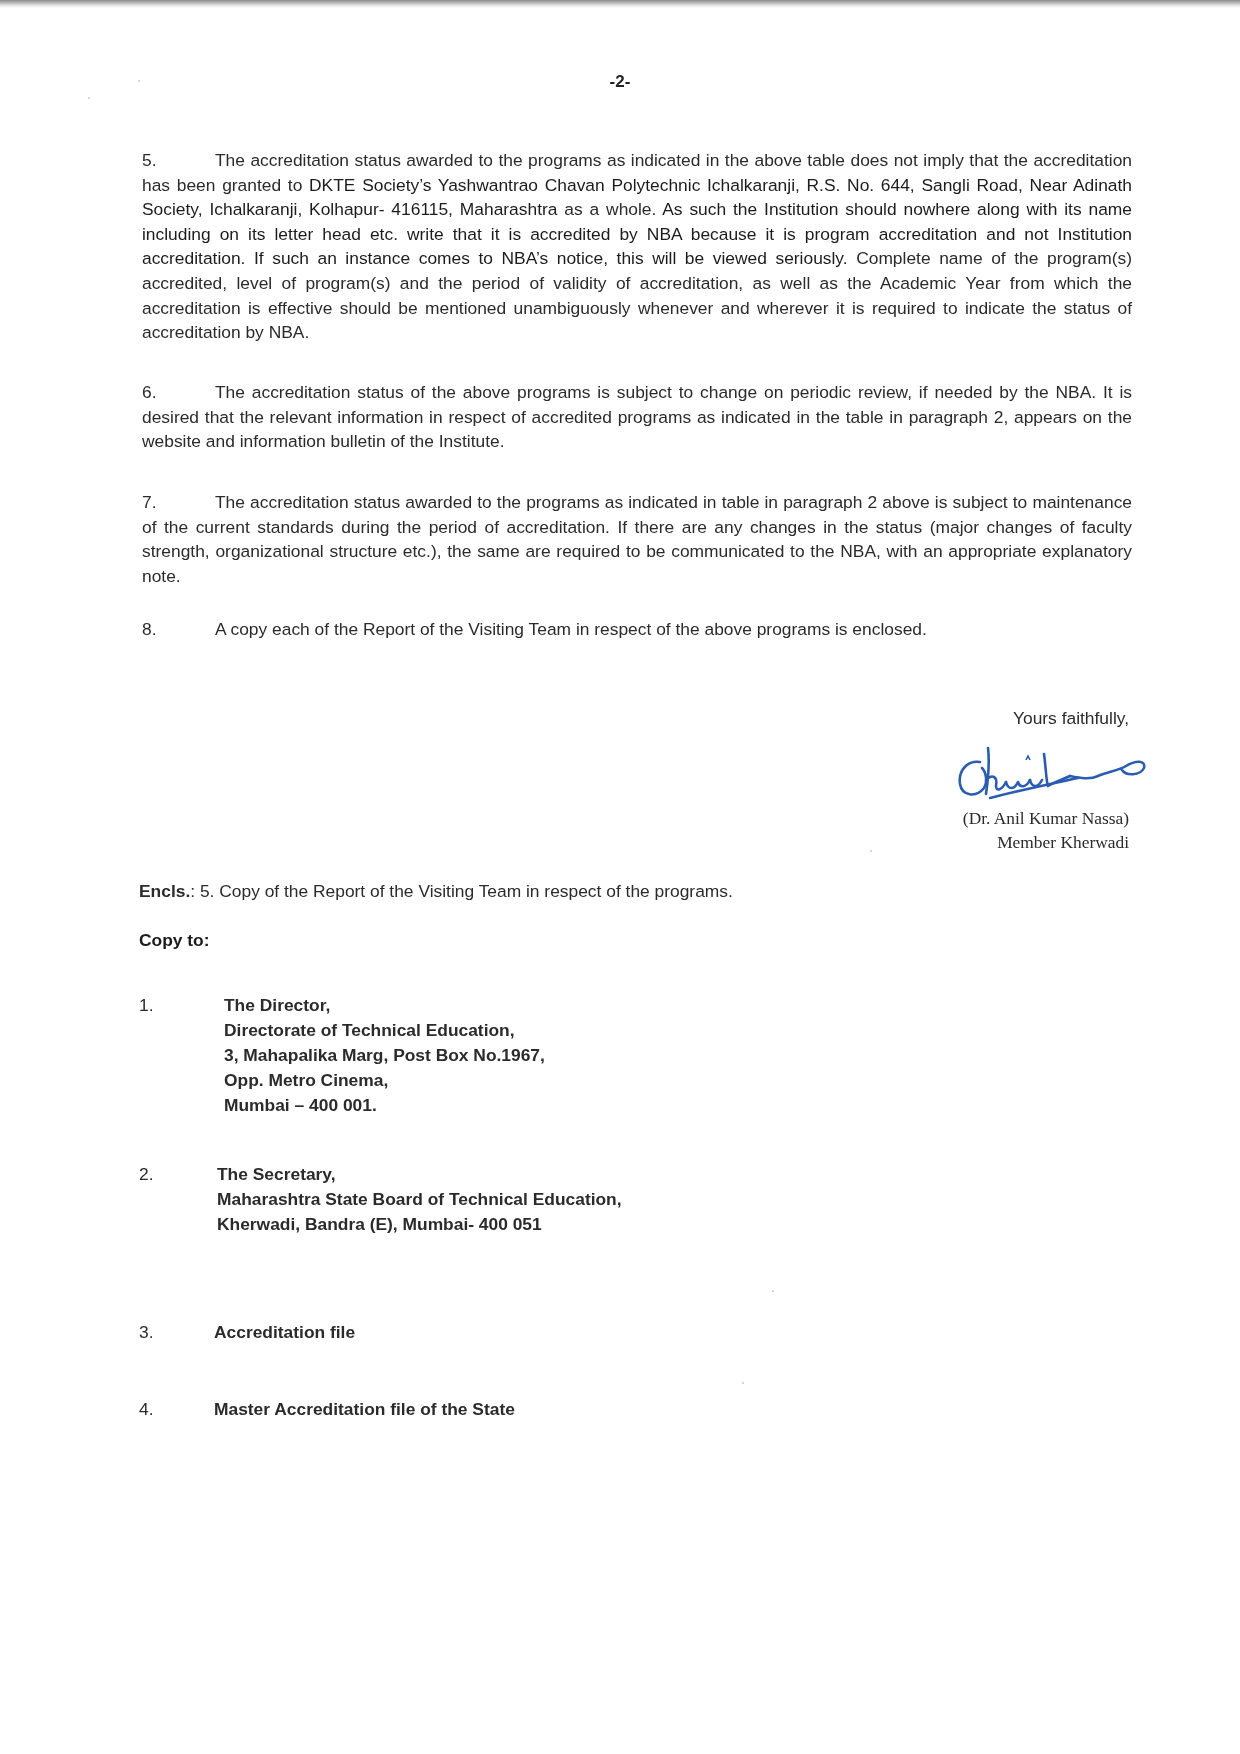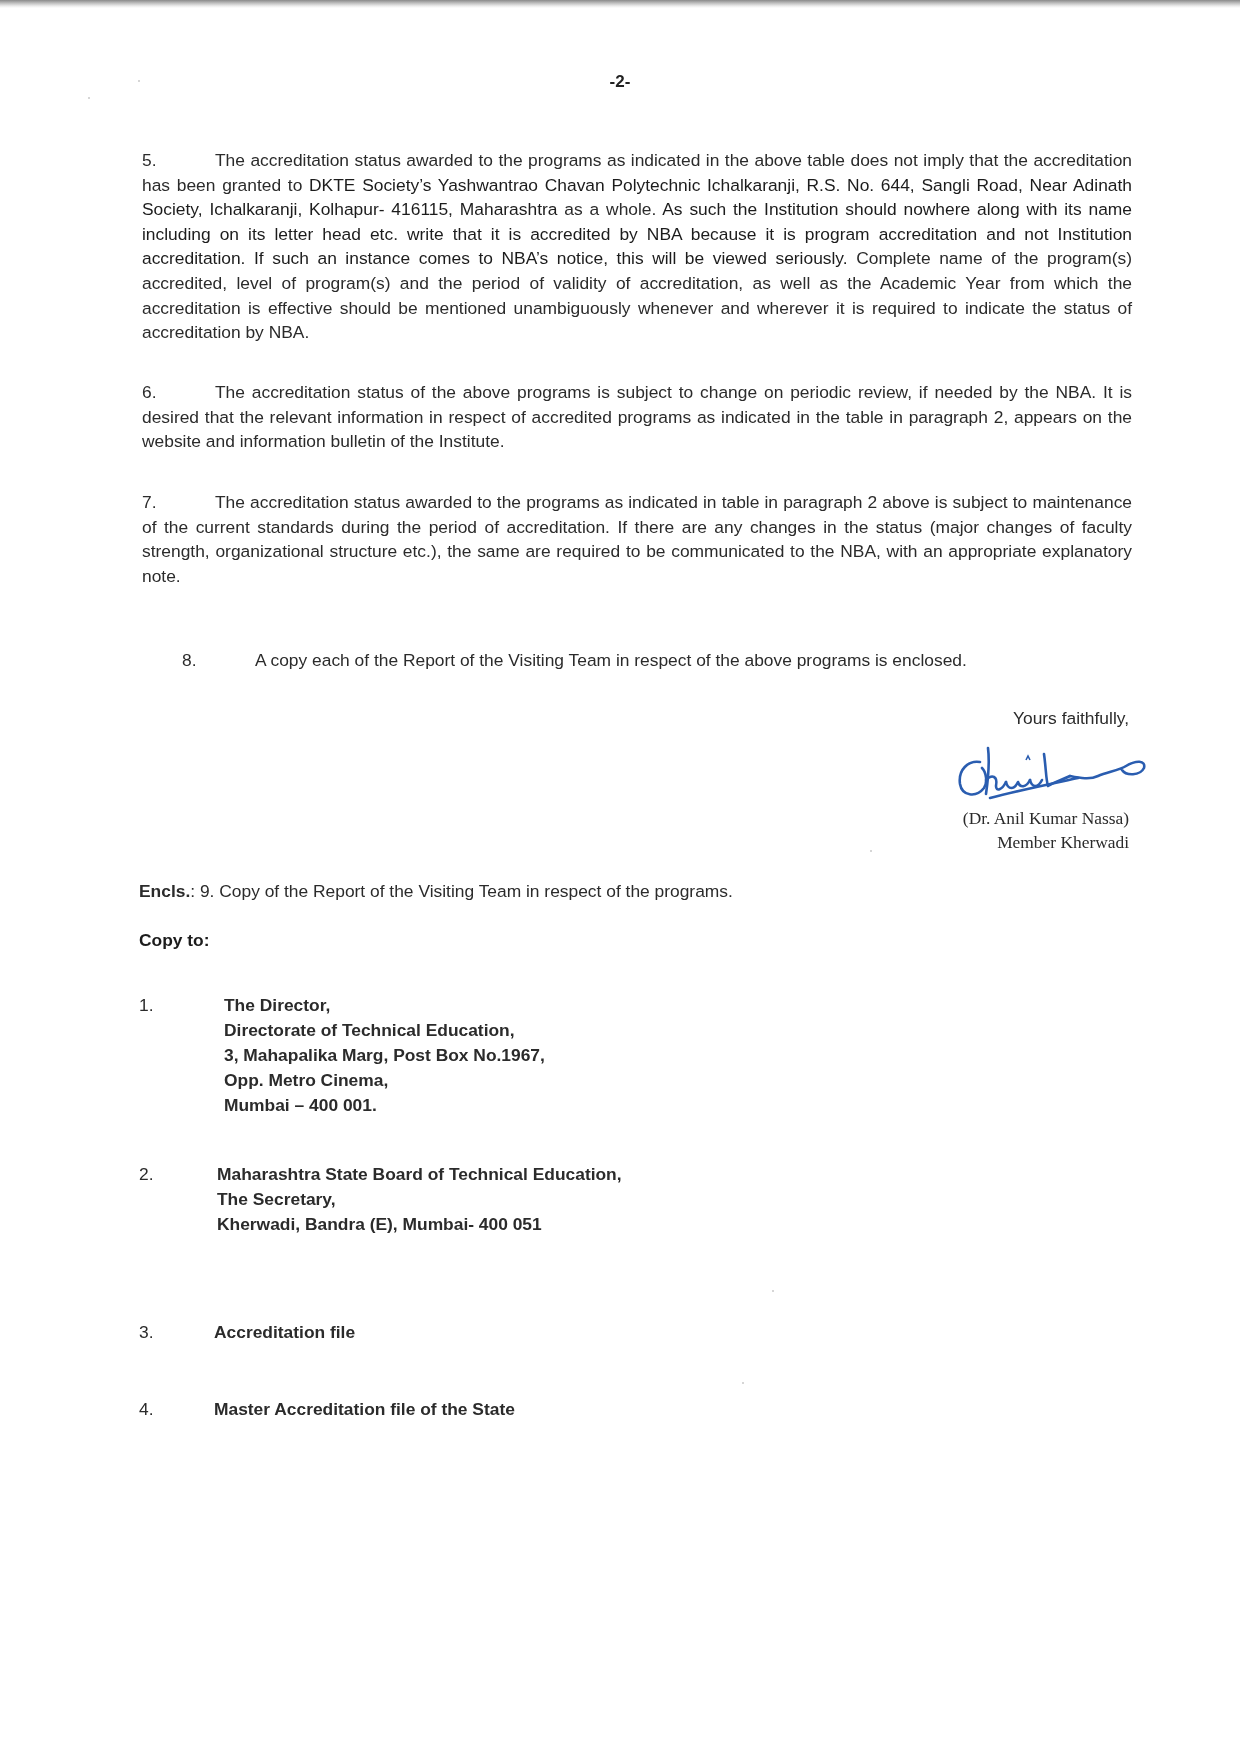--- a/index.html
+++ b/index.html
@@ -41,21 +41,21 @@
       color: #2b2b2b;
     }
     .para .num {
       display: inline-block;
       width: 73px;
     }
     .para b { font-weight: normal; color: #1c1c1c; }
     #p5 { top: 148px; }
     #p6 { top: 380px; }
     #p7 { top: 490px; }
-    #p8 { top: 648px; margin-left: 40px; }
+    #p8 { top: 617px; }
 
     .closing {
       position: absolute;
       right: 111px;
       text-align: right;
       font-size: 17.4px;
       line-height: 24px;
       color: #2b2b2b;
     }
     #yours { top: 706px; }
@@ -151,41 +151,41 @@
   </g>
   <path d="M76 20 L78 16 L80 20" fill="none" stroke="#2a5db0" stroke-width="1.6"></path>
 </svg>
 
 <div class="closing" id="signer">
   <div>(Dr. Anil Kumar Nassa)</div>
   <div>Member Kherwadi</div>
 </div>
 
 <div class="encl">
-  <b>Encls.</b><span>: 9. Copy of the Report of the Visiting Team in respect of the programs.</span>
+  <b>Encls.</b><span>: 5. Copy of the Report of the Visiting Team in respect of the programs.</span>
 </div>
 
 <div class="copyto">Copy to:</div>
 
 <div class="addr" id="addr1">
   <span class="n">1.</span>
   <div class="lines">
     <div>The Director,</div>
     <div>Directorate of Technical Education,</div>
     <div>3, Mahapalika Marg, Post Box No.1967,</div>
     <div>Opp. Metro Cinema,</div>
     <div>Mumbai – 400 001.</div>
   </div>
 </div>
 
 <div class="addr" id="addr2">
   <span class="n">2.</span>
   <div class="lines">
+    <div>The Secretary,</div>
     <div>Maharashtra State Board of Technical Education,</div>
-    <div>The Secretary,</div>
     <div>Kherwadi, Bandra (E), Mumbai- 400 051</div>
   </div>
 </div>
 
 <div class="addr" id="addr3">
   <span class="n">3.</span>
   <div class="lines">
     <div>Accreditation file</div>
   </div>
 </div>

